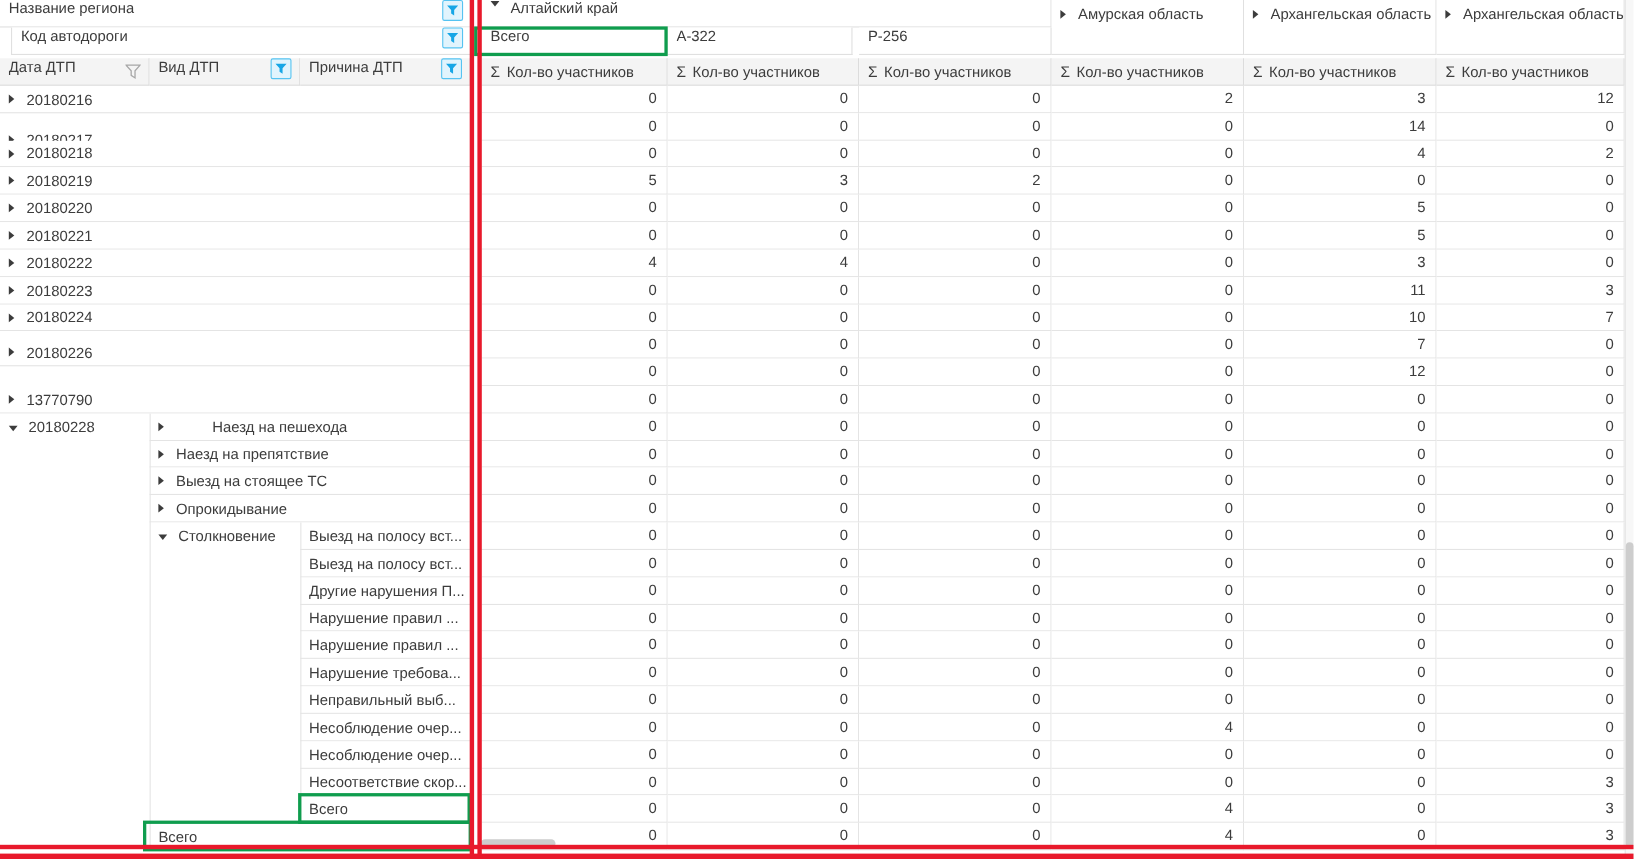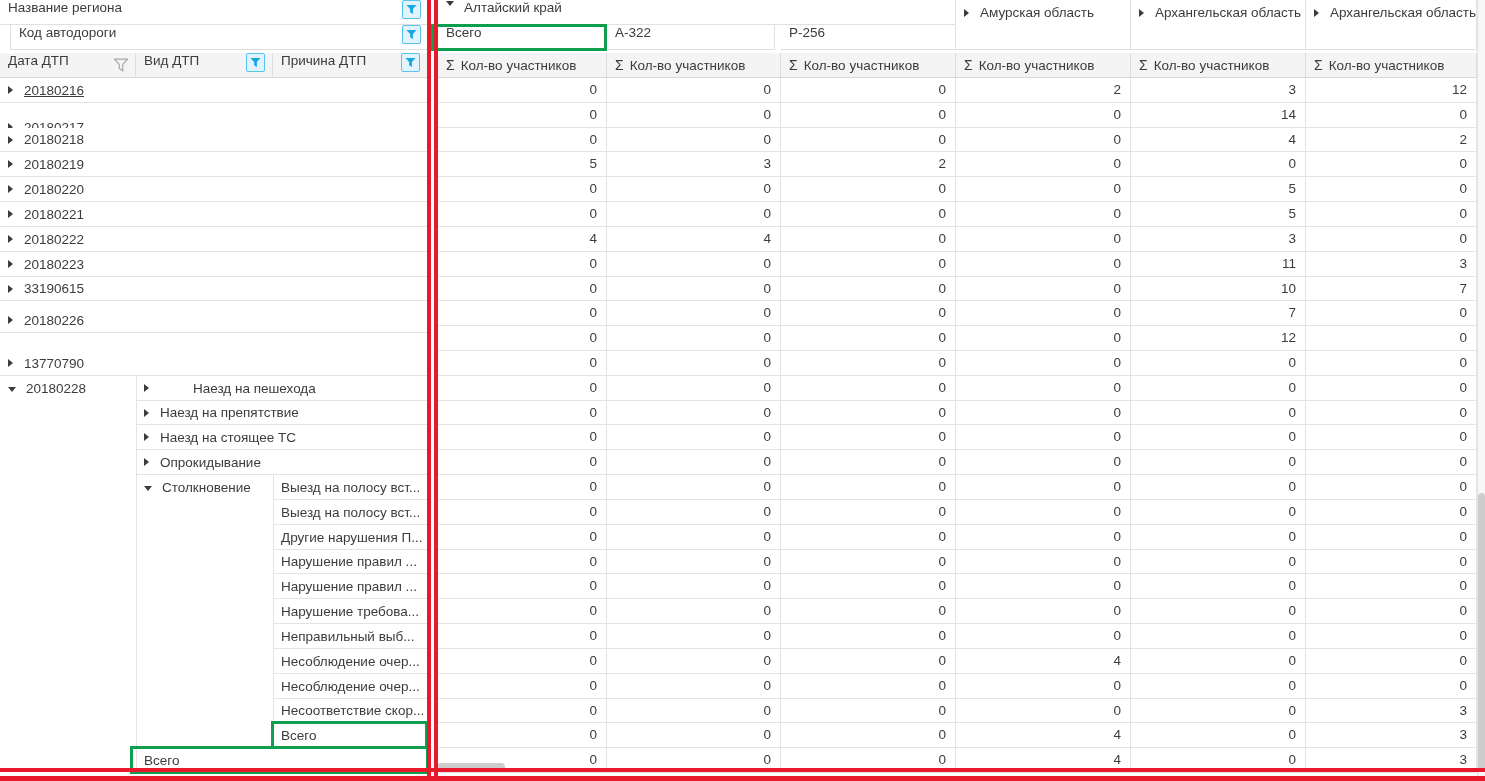--- a/index.html
+++ b/index.html
@@ -129,21 +129,21 @@
       <span class="lbl">Кол-во участников</span>
     </div>
     <div class="abs mcell" style="left: 1131px; top: 53px; width: 175px; height: 25px;">
       <span class="sigma">Σ</span>
       <span class="lbl">Кол-во участников</span>
     </div>
     <div class="abs mcell" style="left: 1306px; top: 53px; width: 171px; height: 25px;">
       <span class="sigma">Σ</span>
       <span class="lbl">Кол-во участников</span>
     </div>
-    <div class="abs lcell bb" style="left: 0px; top: 78px; width: 428px; height: 25px; text-decoration: underline;">
+    <div class="abs lcell bb" style="left: 0px; top: 78px; width: 428px; height: 25px;">
       <span class="arr-r"></span>
       <span class="lbl">20180216</span>
     </div>
     <div class="abs vcell" style="left: 438px; top: 78px; width: 169px; height: 25px; line-height: 24px;">0</div>
     <div class="abs vcell" style="left: 607px; top: 78px; width: 174px; height: 25px; line-height: 24px;">0</div>
     <div class="abs vcell" style="left: 781px; top: 78px; width: 175px; height: 25px; line-height: 24px;">0</div>
     <div class="abs vcell" style="left: 956px; top: 78px; width: 175px; height: 25px; line-height: 24px;">2</div>
     <div class="abs vcell" style="left: 1131px; top: 78px; width: 175px; height: 25px; line-height: 24px;">3</div>
     <div class="abs vcell" style="left: 1306px; top: 78px; width: 171px; height: 25px; line-height: 24px;">12</div>
     <div class="abs lcell bb" style="left: 0px; top: 103px; width: 428px; height: 25px; margin-top: 12px;">
@@ -211,21 +211,21 @@
       <span class="lbl">20180223</span>
     </div>
     <div class="abs vcell" style="left: 438px; top: 252px; width: 169px; height: 25px; line-height: 24px;">0</div>
     <div class="abs vcell" style="left: 607px; top: 252px; width: 174px; height: 25px; line-height: 24px;">0</div>
     <div class="abs vcell" style="left: 781px; top: 252px; width: 175px; height: 25px; line-height: 24px;">0</div>
     <div class="abs vcell" style="left: 956px; top: 252px; width: 175px; height: 25px; line-height: 24px;">0</div>
     <div class="abs vcell" style="left: 1131px; top: 252px; width: 175px; height: 25px; line-height: 24px;">11</div>
     <div class="abs vcell" style="left: 1306px; top: 252px; width: 171px; height: 25px; line-height: 24px;">3</div>
     <div class="abs lcell bb" style="left: 0px; top: 277px; width: 428px; height: 24px;">
       <span class="arr-r"></span>
-      <span class="lbl">33190615</span>
+      <span class="lbl">20180224</span>
     </div>
     <div class="abs vcell" style="left: 438px; top: 277px; width: 169px; height: 24px; line-height: 23px;">0</div>
     <div class="abs vcell" style="left: 607px; top: 277px; width: 174px; height: 24px; line-height: 23px;">0</div>
     <div class="abs vcell" style="left: 781px; top: 277px; width: 175px; height: 24px; line-height: 23px;">0</div>
     <div class="abs vcell" style="left: 956px; top: 277px; width: 175px; height: 24px; line-height: 23px;">0</div>
     <div class="abs vcell" style="left: 1131px; top: 277px; width: 175px; height: 24px; line-height: 23px;">10</div>
     <div class="abs vcell" style="left: 1306px; top: 277px; width: 171px; height: 24px; line-height: 23px;">7</div>
     <div class="abs lcell bb" style="left: 0px; top: 301px; width: 428px; height: 25px;">
       <span class="arr-r"></span>
       <span class="lbl">20180225</span>
@@ -275,21 +275,21 @@
       <span class="lbl">Наезд на препятствие</span>
     </div>
     <div class="abs vcell" style="left: 438px; top: 401px; width: 169px; height: 24px; line-height: 23px;">0</div>
     <div class="abs vcell" style="left: 607px; top: 401px; width: 174px; height: 24px; line-height: 23px;">0</div>
     <div class="abs vcell" style="left: 781px; top: 401px; width: 175px; height: 24px; line-height: 23px;">0</div>
     <div class="abs vcell" style="left: 956px; top: 401px; width: 175px; height: 24px; line-height: 23px;">0</div>
     <div class="abs vcell" style="left: 1131px; top: 401px; width: 175px; height: 24px; line-height: 23px;">0</div>
     <div class="abs vcell" style="left: 1306px; top: 401px; width: 171px; height: 24px; line-height: 23px;">0</div>
     <div class="abs lcell bb" style="left: 136px; top: 425px; width: 292px; height: 25px;">
       <span class="arr-r"></span>
-      <span class="lbl">Наезд на стоящее ТС</span>
+      <span class="lbl">Выезд на стоящее ТС</span>
     </div>
     <div class="abs vcell" style="left: 438px; top: 425px; width: 169px; height: 25px; line-height: 24px;">0</div>
     <div class="abs vcell" style="left: 607px; top: 425px; width: 174px; height: 25px; line-height: 24px;">0</div>
     <div class="abs vcell" style="left: 781px; top: 425px; width: 175px; height: 25px; line-height: 24px;">0</div>
     <div class="abs vcell" style="left: 956px; top: 425px; width: 175px; height: 25px; line-height: 24px;">0</div>
     <div class="abs vcell" style="left: 1131px; top: 425px; width: 175px; height: 25px; line-height: 24px;">0</div>
     <div class="abs vcell" style="left: 1306px; top: 425px; width: 171px; height: 25px; line-height: 24px;">0</div>
     <div class="abs lcell bb" style="left: 136px; top: 450px; width: 292px; height: 25px;">
       <span class="arr-r"></span>
       <span class="lbl">Опрокидывание</span>

